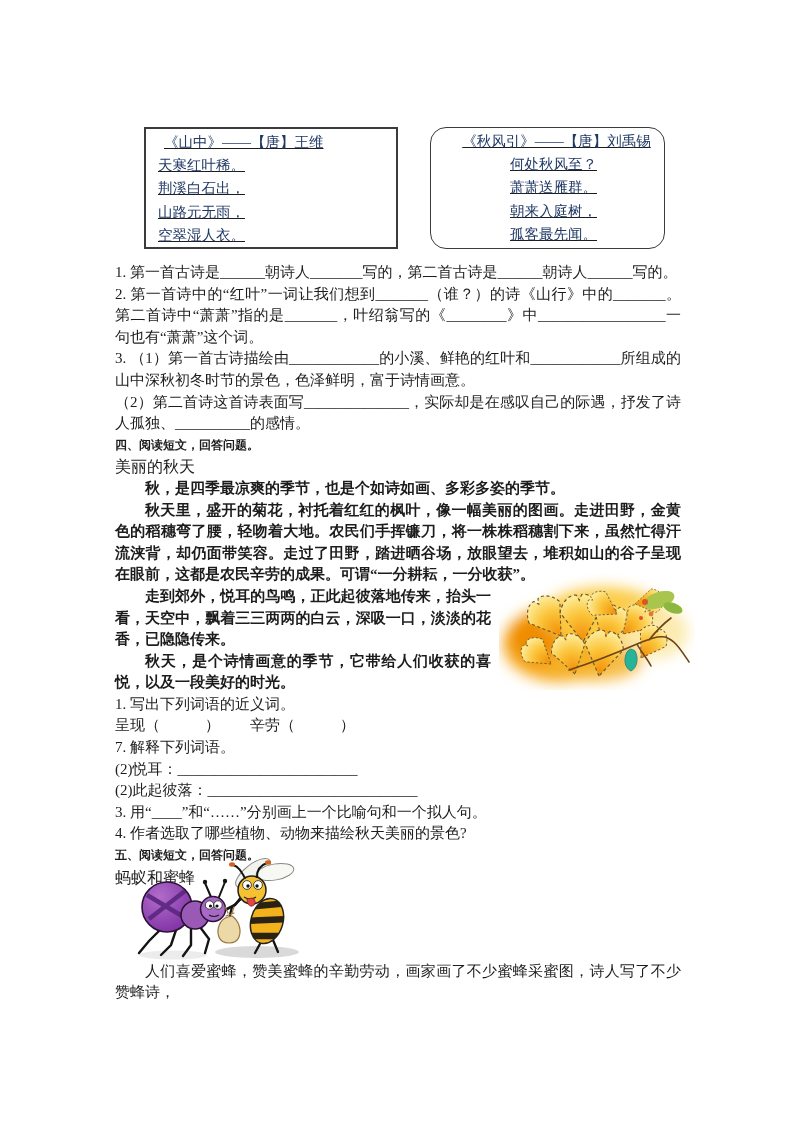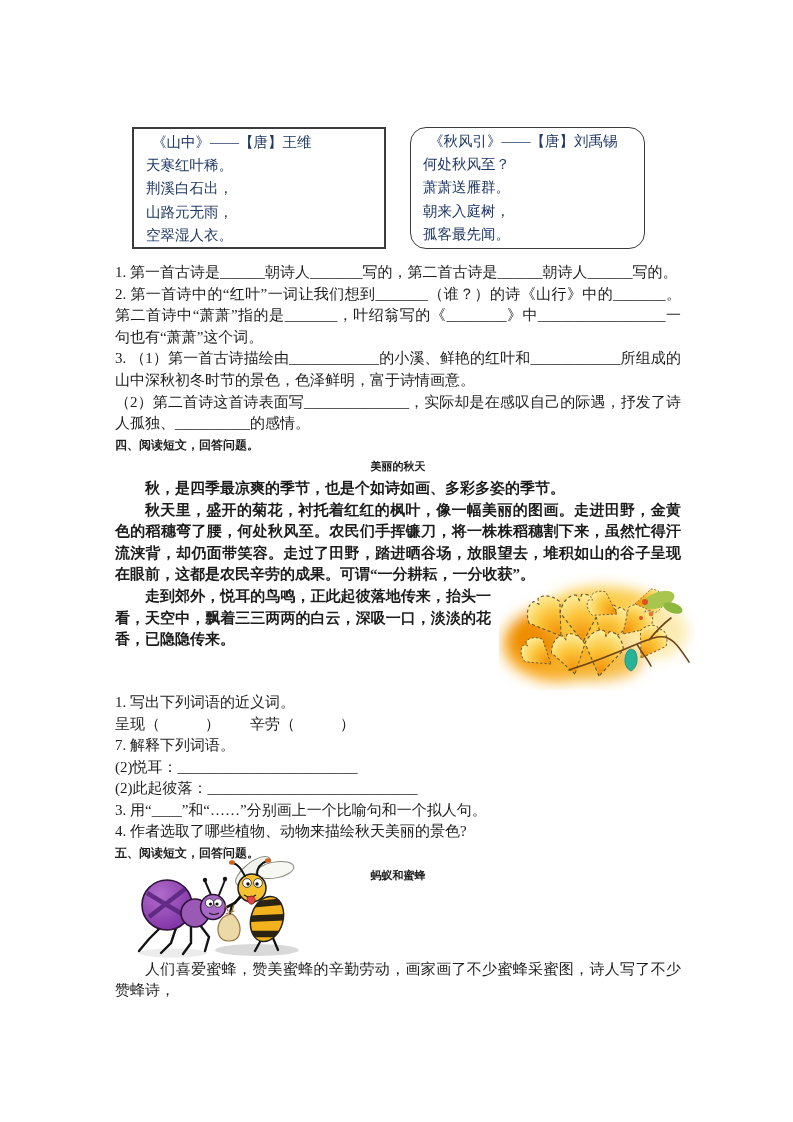--- a/index.html
+++ b/index.html
@@ -1,30 +1,30 @@
 <!DOCTYPE html>
 <html><head>
 <meta charset="utf-8">
 <style>
   html,body{margin:0;padding:0;background:#ffffff;}
   .page{position:relative;width:793px;height:1122px;background:#ffffff;overflow:hidden;
         font-family:"Liberation Serif","DejaVu Serif",serif;color:#1c1c1c;}
   
-  .poems{position:absolute;top:127px;left:132px;display:flex;gap:24px;}
+  .poems{position:absolute;top:127px;left:144px;display:flex;gap:32px;text-decoration:underline;}
   .poem-box{width:254px;height:122px;border:2px solid #3b3b3b;background:#fff;
             color:#1f3864;font-size:14.5px;line-height:23.2px;padding:2px 0 0 12px;box-sizing:border-box;}
-  .poem-box.rounded{width:235px;border:1.5px solid #3b3b3b;border-radius:16px;}
+  .poem-box.rounded{width:235px;border:1.5px solid #3b3b3b;border-radius:16px;text-align:center;}
   .poem-title{text-indent:6px;}
   
   .content{position:absolute;top:262px;left:115px;width:566px;
            font-size:15px;line-height:21.6px;text-align:justify;}
   .content p{margin:0;}
   .sec-header{font-weight:bold;font-family:"Liberation Sans","DejaVu Sans",sans-serif;font-size:12px;}
-  .center-title{text-align:center;font-weight:bold;
-                font-family:"Liberation Sans","DejaVu Sans",sans-serif;font-size:11px;}
+  .center-title{font-weight:normal;
+                font-family:"Liberation Sans","DejaVu Sans",sans-serif;font-size:16px;}
   .passage p{text-indent:2em;font-weight:bold;}
   .ginkgo-float{float:right;width:196px;height:116px;margin:-12px -14px 2px 8px;}
   .s5-fig{position:relative;height:94px;}
   .antbee{position:absolute;left:20px;top:-10px;}
   .indent{text-indent:2em;}
   .clear{clear:both;}
 </style>
 </head>
 <body>
 
@@ -52,21 +52,21 @@
     <p>1. 第一首古诗是______朝诗人_______写的，第二首古诗是______朝诗人______写的。</p>
     <p>2. 第一首诗中的“红叶”一词让我们想到_______（谁？）的诗《山行》中的_______。第二首诗中“萧萧”指的是_______，叶绍翁写的《________》中_________________一句也有“萧萧”这个词。</p>
     <p>3. （1）第一首古诗描绘由____________的小溪、鲜艳的红叶和____________所组成的山中深秋初冬时节的景色，色泽鲜明，富于诗情画意。</p>
     <p>（2）第二首诗这首诗表面写______________，实际却是在感叹自己的际遇，抒发了诗人孤独、__________的感情。</p>
 
     <p class="sec-header">四、阅读短文，回答问题。</p>
     <p class="center-title">美丽的秋天</p>
 
     <div class="passage">
       <p>秋，是四季最凉爽的季节，也是个如诗如画、多彩多姿的季节。</p>
-      <p>秋天里，盛开的菊花，衬托着红红的枫叶，像一幅美丽的图画。走进田野，金黄色的稻穗弯了腰，何处秋风至。农民们手挥镰刀，将一株株稻穗割下来，虽然忙得汗流浃背，却仍面带笑容。走过了田野，踏进晒谷场，放眼望去，堆积如山的谷子呈现在眼前，这都是农民辛劳的成果。可谓“一分耕耘，一分收获”。</p>
+      <p>秋天里，盛开的菊花，衬托着红红的枫叶，像一幅美丽的图画。走进田野，金黄色的稻穗弯了腰，轻吻着大地。农民们手挥镰刀，将一株株稻穗割下来，虽然忙得汗流浃背，却仍面带笑容。走过了田野，踏进晒谷场，放眼望去，堆积如山的谷子呈现在眼前，这都是农民辛劳的成果。可谓“一分耕耘，一分收获”。</p>
 
       <div class="ginkgo-float">
         <svg width="196" height="116" viewBox="0 0 196 116" xmlns="http://www.w3.org/2000/svg">
           <defs>
             <filter id="bl" x="-40%" y="-40%" width="180%" height="180%">
                 <feGaussianBlur stdDeviation="7"></feGaussianBlur>
               </filter>
             <radialGradient id="leafG" cx="50%" cy="88%" r="85%">
               <stop offset="0" stop-color="#f3940c"></stop>
               <stop offset="0.55" stop-color="#fbc43a"></stop>
@@ -99,20 +99,21 @@
             <ellipse cx="160" cy="26" rx="16" ry="8" fill="#a9c54e" transform="rotate(-18 160 26)"></ellipse>
             <ellipse cx="174" cy="34" rx="10" ry="5" fill="#8db83f" transform="rotate(20 174 34)"></ellipse>
             <circle cx="146" cy="28" r="3" fill="#e0521f"></circle>
             <circle cx="152" cy="40" r="2.4" fill="#e07a2a"></circle>
             <circle cx="142" cy="44" r="2" fill="#d9542a"></circle>
           </g>
         </svg>
       </div>
 
       <p>走到郊外，悦耳的鸟鸣，正此起彼落地传来，抬头一看，天空中，飘着三三两两的白云，深吸一口，淡淡的花香，已隐隐传来。</p>
+      <p>秋天，是个诗情画意的季节，它带给人们收获的喜悦，以及一段美好的时光。</p>
       <div class="clear"></div>
     </div>
 
     <p>1. 写出下列词语的近义词。</p>
     <p>呈现（　　　）　　辛劳（　　　）</p>
     <p>7. 解释下列词语。</p>
     <p>(2)悦耳：________________________</p>
     <p>(2)此起彼落：____________________________</p>
     <p>3. 用“____”和“……”分别画上一个比喻句和一个拟人句。</p>
     <p>4. 作者选取了哪些植物、动物来描绘秋天美丽的景色?</p>

